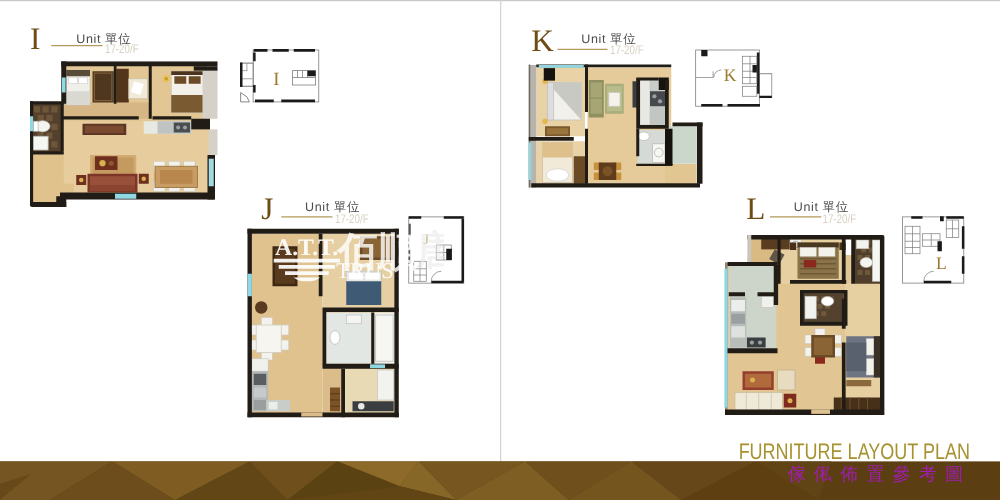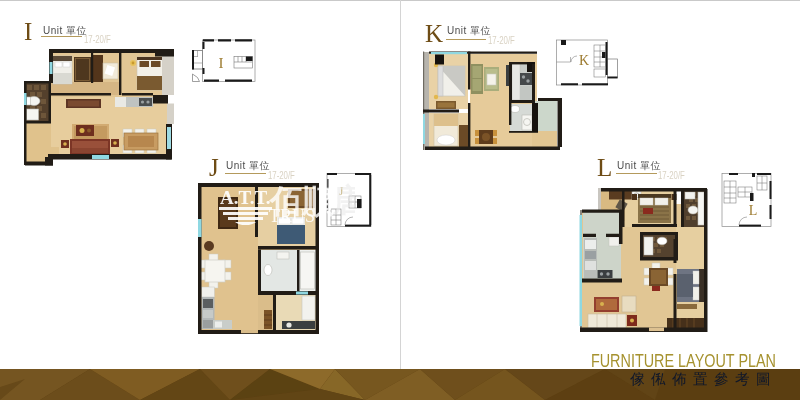--- a/index.html
+++ b/index.html
@@ -1,20 +1,20 @@
 <!DOCTYPE html>
 <html><head>
 <meta charset="utf-8">
 <style>
   html,body{margin:0;padding:0;}
   body{width:800px;height:400px;position:relative;background:#ffffff;overflow:hidden;
        font-family:"Liberation Sans", sans-serif;}
   .abs{position:absolute;}
   .biglet{font-family:"Liberation Serif", serif;color:#6e4c15;}
-  .unittxt{color:#4c4c4c;font-size:10px;letter-spacing:0.5px;}
+  .unittxt{color:#4c4c4c;font-size:10px;letter-spacing:0.5px;margin-left:18px;}
   .flr{color:#d9d2c3;font-size:10px;transform:scaleX(0.78);transform-origin:0 50%;}
   .gold-line{background:#b49a5c;height:1px;}
 </style>
 </head>
 <body>
 
 <div class="abs" style="left:0;top:0;width:800px;height:1px;background:#c9c9c9;"></div>
 
 <div class="abs" style="left:400px;top:0;width:1px;height:369px;background:#d4d4d4;"></div>
 
@@ -680,13 +680,13 @@
     <polygon points="420,0 365,31 455,31" fill="#8a672a"></polygon>
     <polygon points="420,0 505,0 455,31" fill="#75541f"></polygon>
     <polygon points="505,0 455,31 545,31" fill="#7d5c22"></polygon>
     <polygon points="505,0 605,0 545,31" fill="#68491b"></polygon>
     <polygon points="605,0 545,31 655,31" fill="#5e3f12"></polygon>
     <polygon points="605,0 665,0 655,31" fill="#634618"></polygon>
   </g>
   <rect x="0" y="0" width="800" height="31" fill="#5c3e11" opacity="0.22"></rect>
 </svg>
 
-<div class="abs" style="left:630px;top:370px;width:155px;color:#0f172a;font-size:14.5px;letter-spacing:6.5px;">傢俬佈置參考圖</div>
+<div class="abs" style="left:630px;top:370px;width:155px;color:#a21caf;font-size:14.5px;letter-spacing:6.5px;">傢俬佈置參考圖</div>
 
 </body></html>

